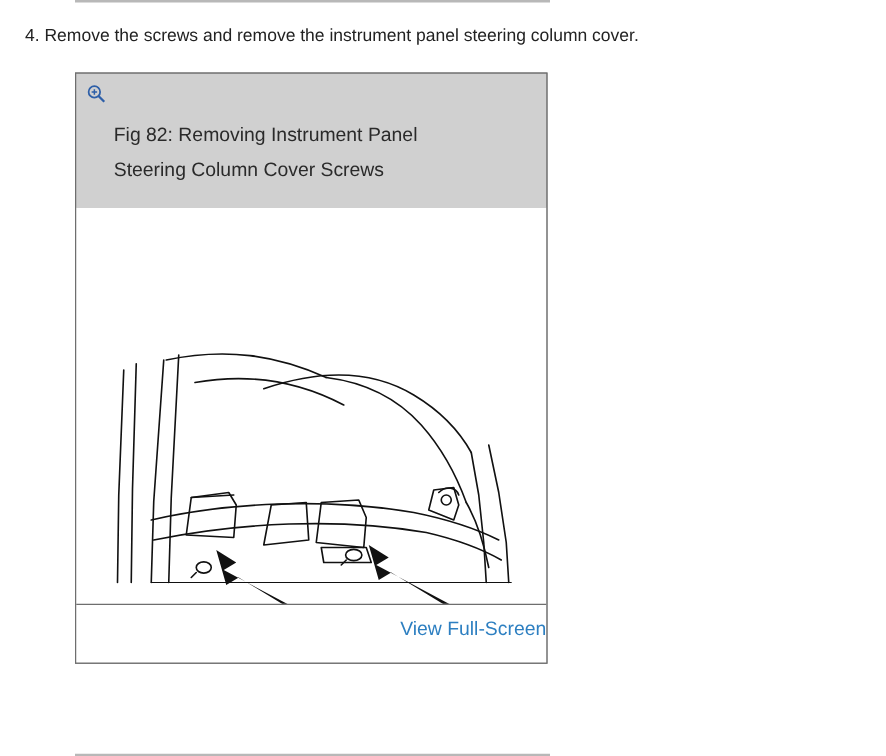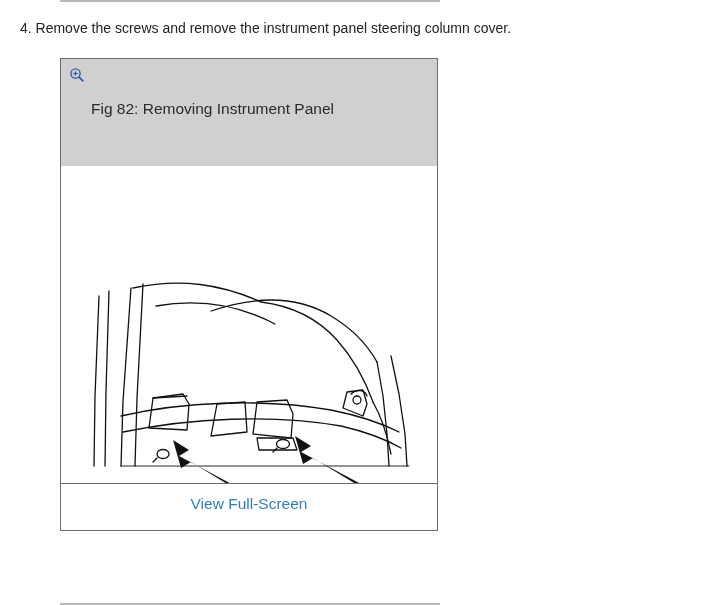--- a/index.html
+++ b/index.html
@@ -104,21 +104,21 @@
     bottom: 0;
     height: 46px;
     background: #ffffff;
   }
 
   .view-fullscreen {
     position: absolute;
     left: 0;
     right: 0;
     top: 11px;
-    text-align: center;
+    text-align: right;
     font-size: 15.5px;
     color: #2d7fc1;
     cursor: pointer;
     text-decoration: none;
   }
 
   
   .bottom-rule {
     position: absolute;
     left: 60px;
@@ -143,20 +143,21 @@
       <span class="zoom-icon">
         <svg width="16" height="16" viewBox="0 0 16 16">
           <circle cx="6.5" cy="6.5" r="4.6" fill="none" stroke="#2d5fa8" stroke-width="1.4"></circle>
           <line x1="9.8" y1="9.8" x2="14.4" y2="14.4" stroke="#2d5fa8" stroke-width="1.8"></line>
           <line x1="4.3" y1="6.5" x2="8.7" y2="6.5" stroke="#2d5fa8" stroke-width="1.2"></line>
           <line x1="6.5" y1="4.3" x2="6.5" y2="8.7" stroke="#2d5fa8" stroke-width="1.2"></line>
         </svg>
       </span>
       <div class="figure-title">
         <div>Fig 82: Removing Instrument Panel</div>
+        <div>Steering Column Cover Screws</div>
       </div>
     </div>
 
     <div class="figure-body">
 
       <svg class="drawing" viewBox="0 0 376 318">
         <g fill="none" stroke="#111111" stroke-width="1.3" stroke-linejoin="round" stroke-linecap="round">
 
           <path d="M38 130 L34 230 L33 300"></path>
           <path d="M48 125 L45 225 L44 300"></path>

